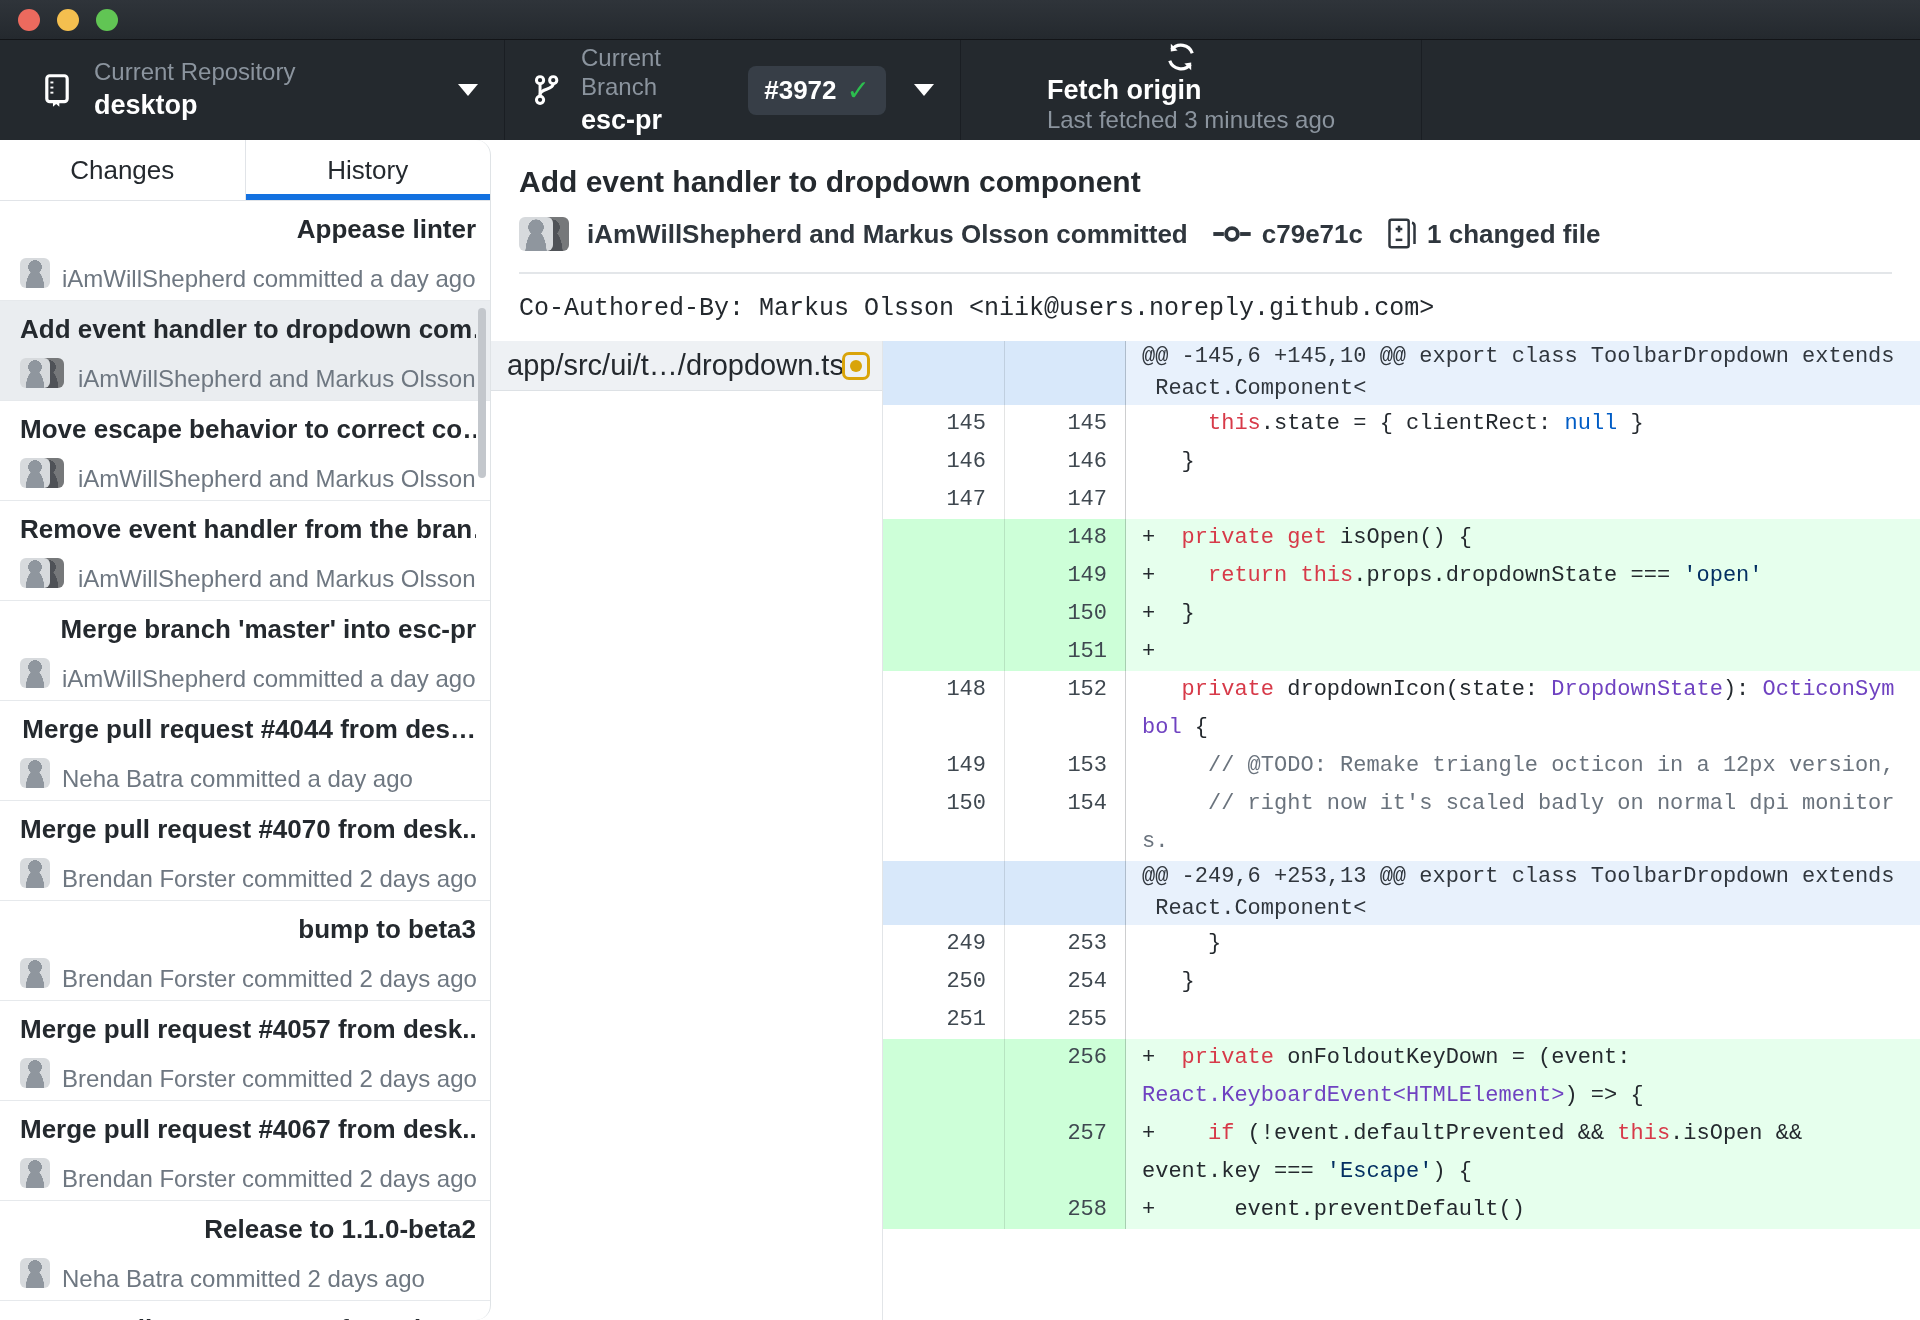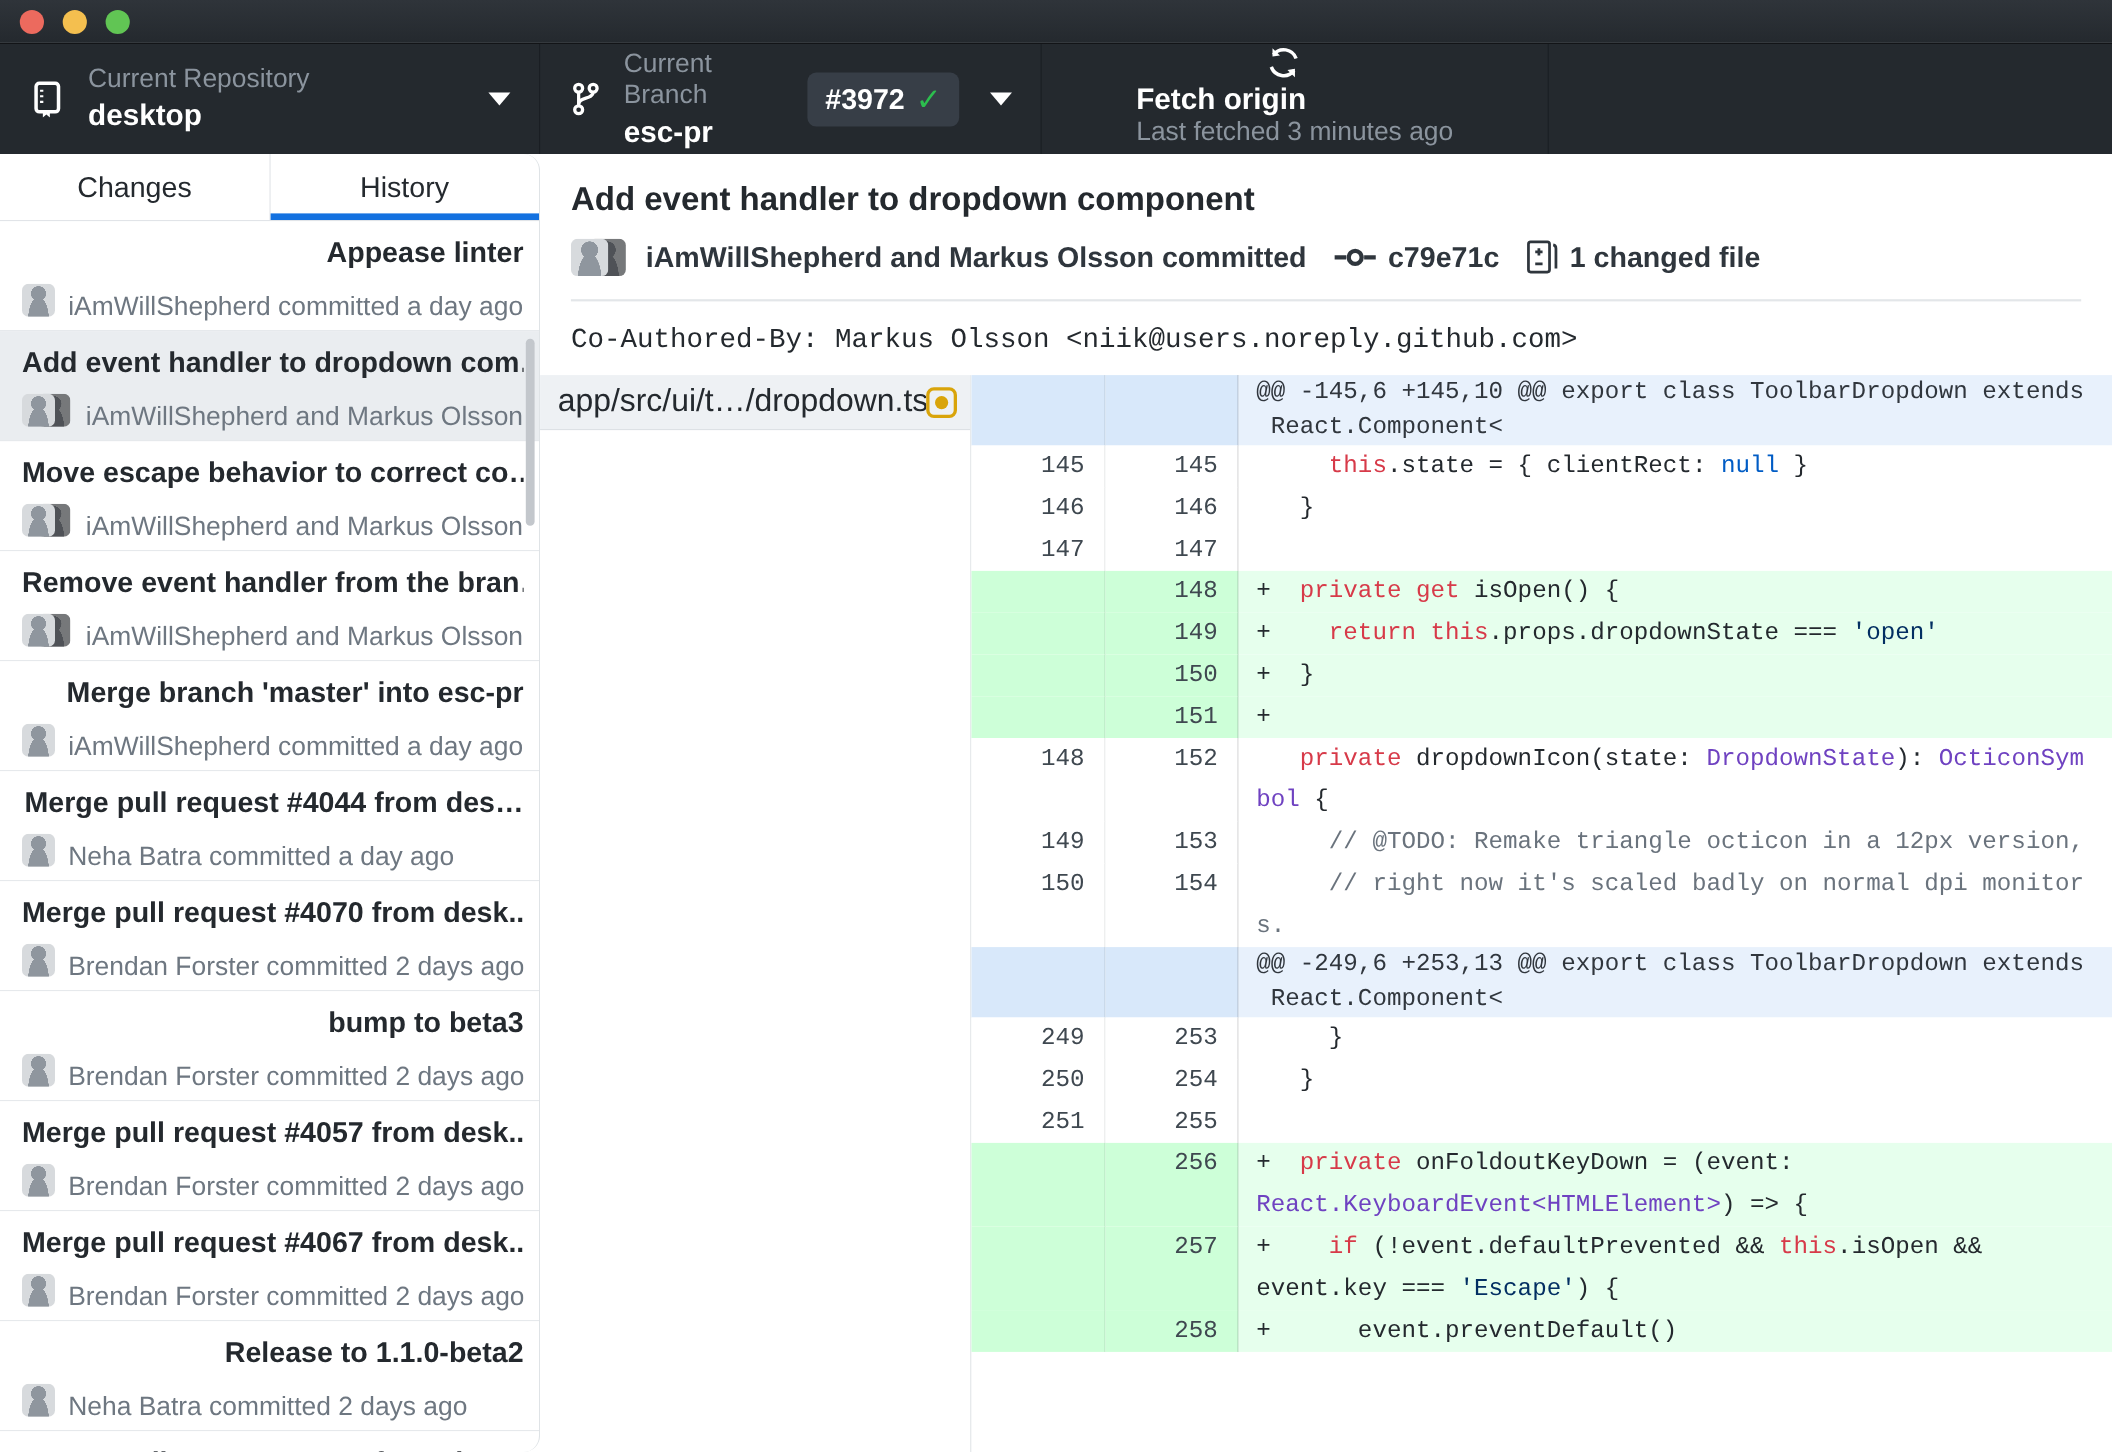--- a/index.html
+++ b/index.html
@@ -5,21 +5,21 @@
   * { margin:0; padding:0; box-sizing:border-box; }
   html,body { width:1920px; height:1320px; overflow:hidden; }
   body { font-family:"Liberation Sans","DejaVu Sans",sans-serif; background:#fff; position:relative; }
 
   
   .titlebar { height:40px; background:linear-gradient(180deg,#2f343a 0%,#24292e 100%);
     border-bottom:1px solid #121417; display:flex; align-items:center; padding-left:18px; }
   .traffic { width:22px; height:22px; border-radius:50%; margin-right:17px; }
 
   
-  .toolbar { height:100px; background:#24292e; display:flex; }
+  .toolbar { height:100px; background:#24292e; display:flex;padding-left:14px; }
   .tb-btn { display:flex; align-items:center; padding:0 26px; border-right:1px solid #1a1e23; cursor:default; }
   .tb-btn.repo   { width:491px; }
   .tb-btn.branch { width:456px; }
   .tb-btn.fetch  { width:461px;flex-direction:column; }
   .tb-fill { flex:1; }
   .tb-icon { margin-right:20px; flex:none; display:flex; }
   .tb-text { display:flex; flex-direction:column; line-height:1.2; }
   .tb-label { font-size:24px; color:#8b949e; }
   .tb-value { font-size:27px; color:#fff; font-weight:bold; margin-top:2px; }
   .chevron { width:0; height:0; border-left:10px solid transparent; border-right:10px solid transparent;

